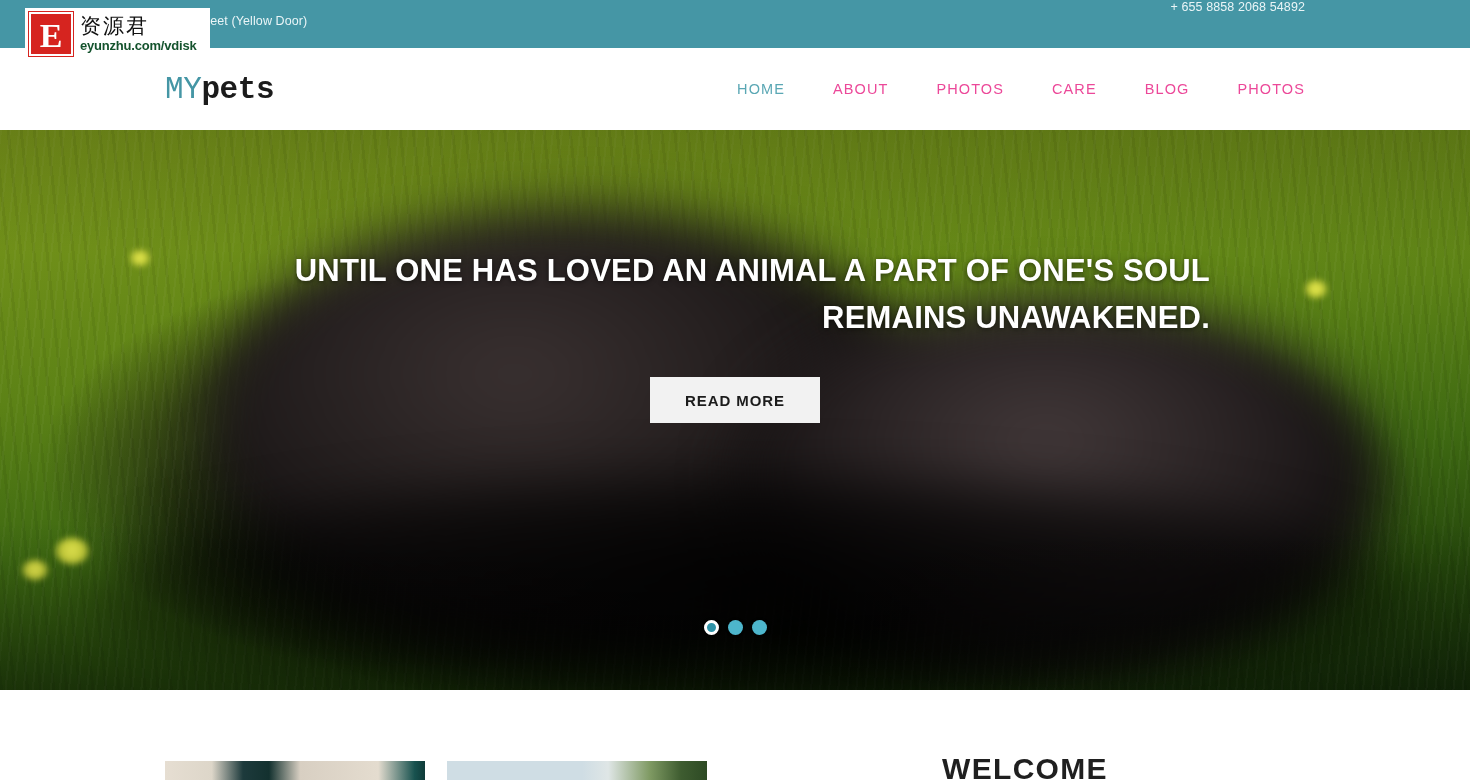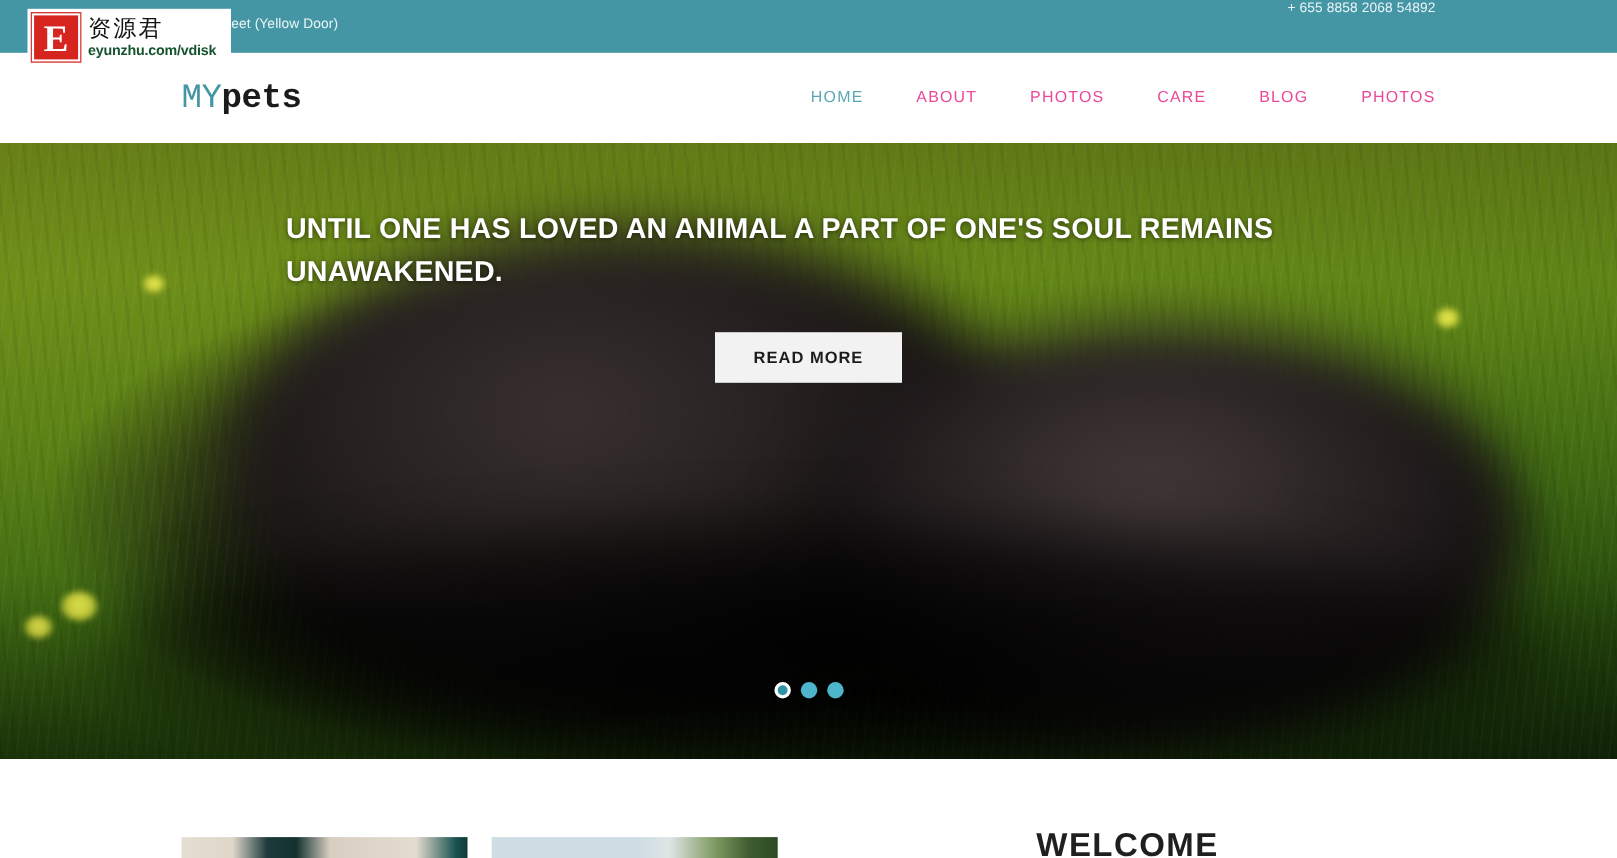--- a/index.html
+++ b/index.html
@@ -194,24 +194,24 @@
   .hero-content {
     position: absolute;
     inset: 0;
     z-index: 5;
     display: flex;
     flex-direction: column;
     align-items: center;
   }
   .hero-title {
     width: 950px;
-    margin-top: 58px;
-    text-align: left;
+    margin-top: 118px;
+    text-align: right;
     color: #ffffff;
-    font-size: 26px;
+    font-size: 31px;
     font-weight: bold;
     line-height: 1.5;
     letter-spacing: .2px;
     text-shadow: 0 1px 5px rgba(0,0,0,.55);
   }
   .hero-btn {
     margin-top: 36px;
     width: 170px;
     height: 46px;
     background: #f2f2f2;

